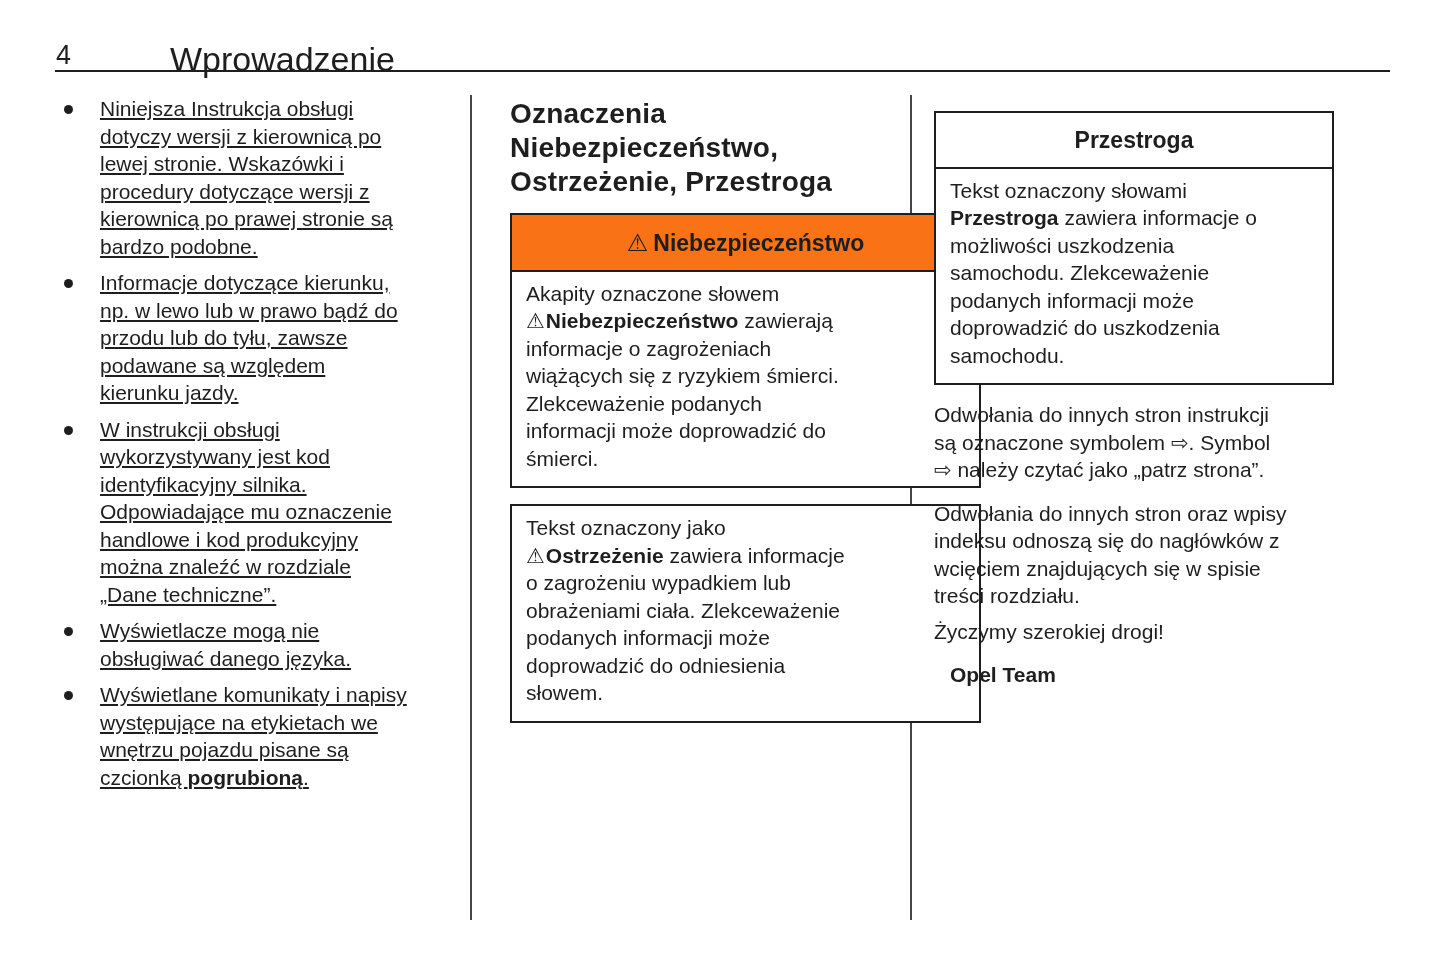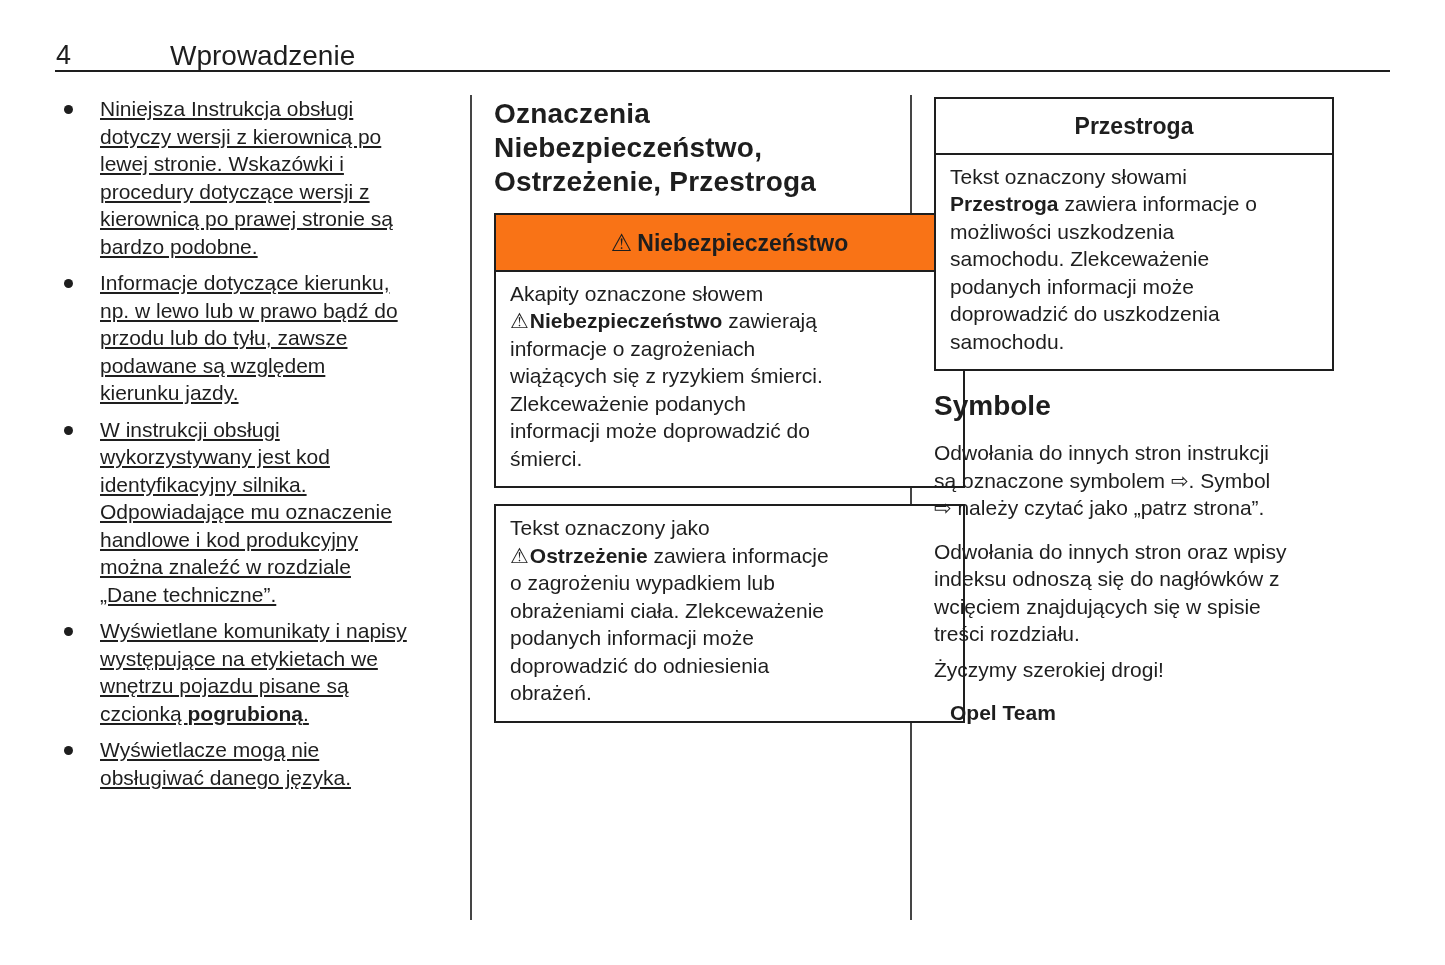--- a/index.html
+++ b/index.html
@@ -3,32 +3,32 @@
 <meta charset="utf-8">
 <style>
   html,body { margin:0; padding:0; background:#ffffff; }
   .page {
     position:relative; width:1445px; height:965px; background:#ffffff;
     font-family:"Liberation Sans", sans-serif; color:#1e1e1e; overflow:hidden;
   }
 
   
   .page-num   { position:absolute; top:40px; left:56px;  font-size:27px; }
-  .page-title { position:absolute; top:40px; left:170px; font-size:28px; }
+  .page-title { position:absolute; top:40px; left:170px; font-size:34px; }
   .header-rule{ position:absolute; top:70px; left:55px; width:1335px; border-top:2px solid #1e1e1e; }
 
   
   .vsep { position:absolute; top:95px; height:825px; width:2px; background:#454545; }
   .vsep-1 { left:470px; }
   .vsep-2 { left:910px; }
 
   
   .col { position:absolute; top:95px; font-size:21px; line-height:27.5px; }
   .col-left  { left:55px;  width:412px; }
-  .col-mid   { left:494px; width:471px; }
+  .col-mid   { left:510px; width:471px; }
   .col-right { left:934px; width:400px; }
 
   
   ul.bullets { list-style:none; margin:0; padding:0;text-decoration:underline; }
   ul.bullets li { position:relative; padding-left:45px; margin:0 0 9px 0; white-space:pre-line; }
   .bullet { position:absolute; left:9px; top:10px; width:9px; height:9px; border-radius:50%; background:#1e1e1e; }
 
   b { font-weight:bold; }
 
   
@@ -42,21 +42,21 @@
 
   
   .warnbox { border:2px solid #1e1e1e; background:#ffffff; }
   .warnbox-header {
     text-align:center; font-weight:bold; font-size:23px;
     padding:14px 0 12px 0; border-bottom:2px solid #1e1e1e;
   }
   .warnbox-header.gray { background:#f97316; }
   .warnbox-body { padding:8px 4px 14px 14px; white-space:pre-line; }
   .mt16 { margin-top:16px; }
-  .mt2  { margin-top:2px; }
+  .mt2  { margin-top:16px; }
 
   .hdr-icon { font-weight:normal; font-size:24px; margin-right:5px; }
   .kw-icon  { font-weight:normal; margin-right:1px; }
 
   .para { white-space:pre-line; margin:16px 0 8px 0; }
   .farewell { margin:0 0 7px 0; }
   .signature { font-weight:bold; margin:16px; }
 </style>
 </head>
 <body>
@@ -83,26 +83,26 @@
 przodu lub do tyłu, zawsze
 podawane są względem
 kierunku jazdy.</span></li>
       <li><span class="bullet"></span><span>W instrukcji obsługi
 wykorzystywany jest kod
 identyfikacyjny silnika.
 Odpowiadające mu oznaczenie
 handlowe i kod produkcyjny
 można znaleźć w rozdziale
 „Dane techniczne”.</span></li>
+      <li><span class="bullet"></span><span>Wyświetlacze mogą nie
+obsługiwać danego języka.</span></li>
       <li><span class="bullet"></span><span>Wyświetlane komunikaty i napisy
 występujące na etykietach we
 wnętrzu pojazdu pisane są
 czcionką </span><b>pogrubioną</b><span>.</span></li>
-      <li><span class="bullet"></span><span>Wyświetlacze mogą nie
-obsługiwać danego języka.</span></li>
     </ul>
   </div>
 
   <div class="col col-mid">
     <div class="col-heading">Oznaczenia
 Niebezpieczeństwo,
 Ostrzeżenie, Przestroga</div>
 
     <div class="warnbox">
       <div class="warnbox-header gray"><span class="hdr-icon">⚠</span><span>Niebezpieczeństwo</span></div>
@@ -115,37 +115,36 @@
 śmierci.</span></div>
     </div>
 
     <div class="warnbox mt16">
       <div class="warnbox-body"><span>Tekst oznaczony jako
 </span><span class="kw-icon">⚠</span><b>Ostrzeżenie</b><span> zawiera informacje
 o zagrożeniu wypadkiem lub
 obrażeniami ciała. Zlekceważenie
 podanych informacji może
 doprowadzić do odniesienia
-obrażeń.</span></div>
+słowem.</span></div>
     </div>
   </div>
 
   <div class="col col-right">
     <div class="warnbox mt2">
       <div class="warnbox-header"><span>Przestroga</span></div>
       <div class="warnbox-body"><span>Tekst oznaczony słowami
 </span><b>Przestroga</b><span> zawiera informacje o
 możliwości uszkodzenia
 samochodu. Zlekceważenie
 podanych informacji może
 doprowadzić do uszkodzenia
 samochodu.</span></div>
     </div>
 
-    <div class="sub-heading">Symbole</div>
 
     <p class="para"><span>Odwołania do innych stron instrukcji
 są oznaczone symbolem </span><span>⇨</span><span>. Symbol
 </span><span>⇨</span><span> należy czytać jako „patrz strona”.</span></p>
 
     <p class="para">Odwołania do innych stron oraz wpisy
 indeksu odnoszą się do nagłówków z
 wcięciem znajdujących się w spisie
 treści rozdziału.</p>
 

